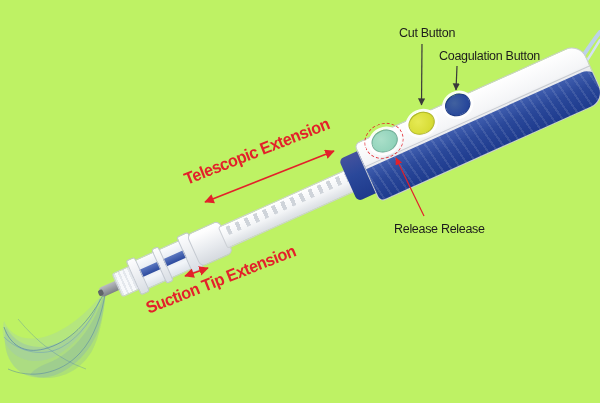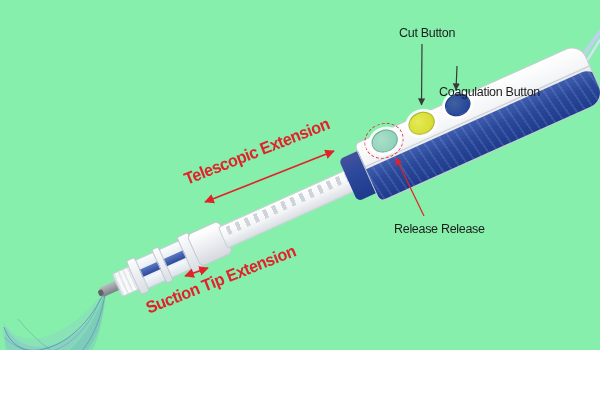--- a/index.html
+++ b/index.html
@@ -1,17 +1,17 @@
 <!DOCTYPE html>
 <html style="--annotation-red: #e3212a; --label-text: #1c1c1c; --device-blue: #2a489a; --cut-button: #d7dc35; --coagulation-button: #27479b; --release-button: #92d3bb; --swirl-blue: #6f9fd0;"><head>
 <meta charset="utf-8">
 <style>
   html,body{margin:0;padding:0;background:#fff;}
   .stage{
-    position:relative;width:600px;height:350px;background:#86efac;overflow:hidden;
+    position:relative;width:600px;height:403px;background:#bef264;overflow:hidden;
     font-family:"Liberation Sans",sans-serif;
   }
   
   .swirl{position:absolute;left:0;top:283px;width:170px;height:120px;z-index:1;}
   
   .device{
     position:absolute;left:100px;top:247px;width:545px;height:90px;
     transform-origin:0 45px;transform:rotate(-24.2deg);z-index:2;
   }
   .device *{position:absolute;}
@@ -55,21 +55,21 @@
     background:radial-gradient(circle at 40% 35%,#41619f,var(--coagulation-button) 70%,#1c3a86);
     border:1px solid #1c3a86;}
   .release-ring{left:301px;top:6px;width:38px;height:33px;border-radius:50%;
     border:1.5px dashed var(--annotation-red);opacity:.85;}
   
   .overlay{position:absolute;left:0;top:0;width:600px;height:403px;z-index:3;pointer-events:none;}
   .lbl{position:absolute;z-index:4;white-space:nowrap;}
   .lbl-dark{color:var(--label-text);font-size:12.5px;letter-spacing:-0.3px;}
   .lbl-red{color:var(--annotation-red);font-weight:bold;font-size:17px;letter-spacing:-0.5px;}
   .lbl-cut{left:399px;top:26px;}
-  .lbl-coag{left:439px;top:49px;margin-top:36px;}
+  .lbl-coag{left:439px;top:49px;}
   .lbl-release{left:394px;top:222px;}
   .lbl-telescopic{left:170px;top:142px;width:174px;text-align:center;
     transform:rotate(-21.5deg) scaleX(0.95);}
   .lbl-suction{left:131px;top:270px;width:180px;text-align:center;
     transform:rotate(-21.5deg) scaleX(0.95);}
   .cable{position:absolute;right:0;top:30px;width:22px;height:34px;z-index:1;}
 </style>
 </head>
 <body>
 

